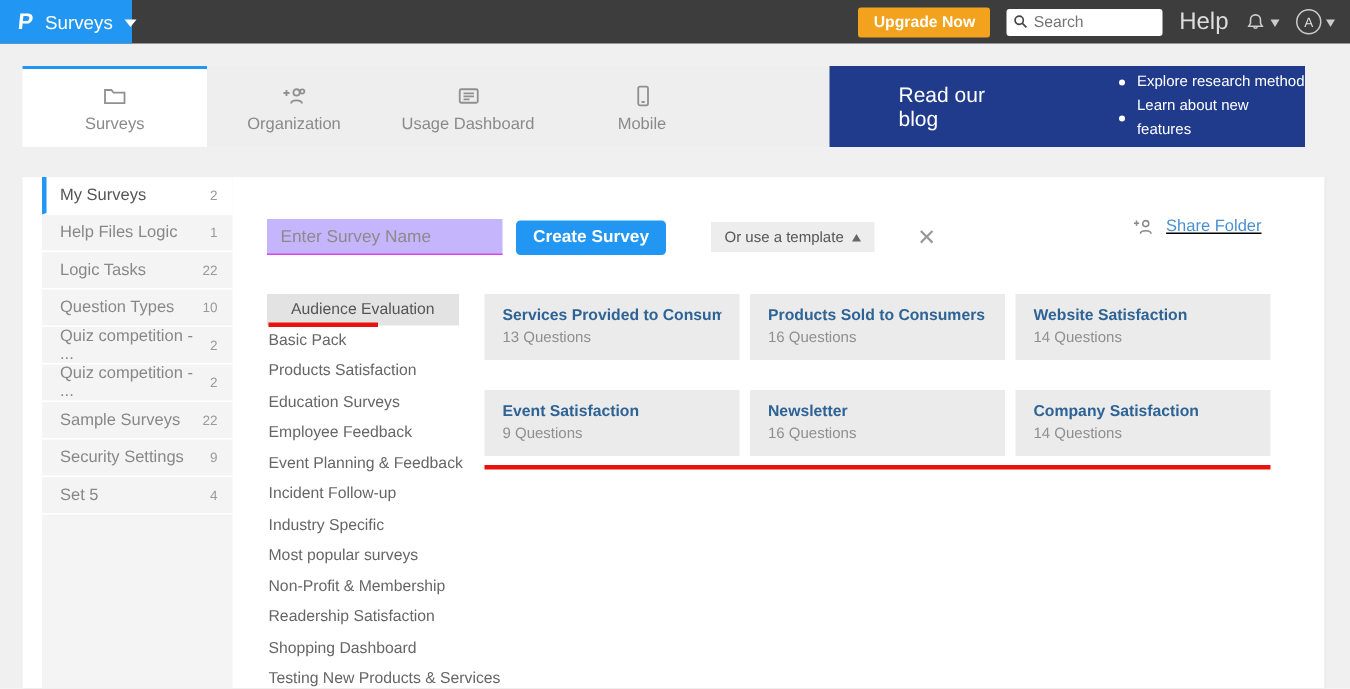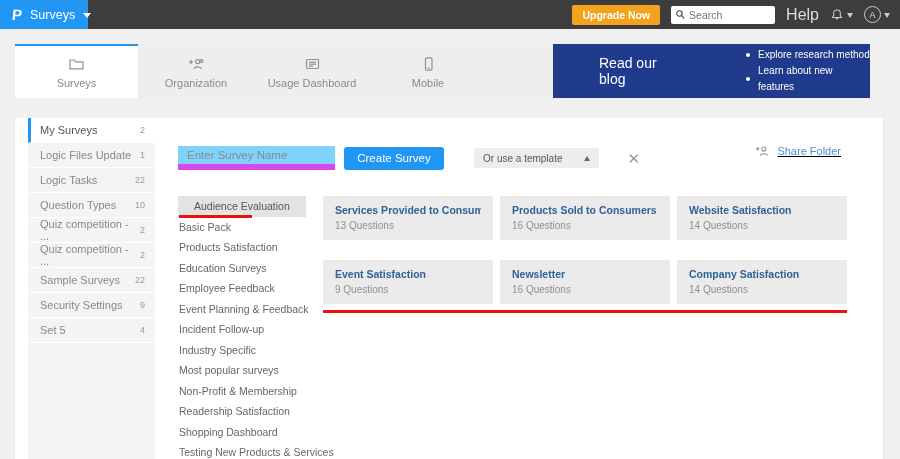--- a/index.html
+++ b/index.html
@@ -52,28 +52,28 @@
   .side-item .count { margin-left:auto; font-size:9px; color:#9a9a9a; }
   .side-item.active { background:#fff; border-left:3px solid #2196f3; padding-left:9px; }
   .side-item.active .label { color:#555; }
 
   .main { flex:1; position:relative; padding-left:23px; }
   .share-row { position:absolute; top:26px; right:42px; display:flex; align-items:center; gap:7px; cursor:pointer;text-decoration:underline; }
   .share-row svg { stroke:#8a8a8a; fill:none; stroke-width:1.2; }
   .share-label { color:#4a90d2; font-size:11px; }
 
   .create-row { margin-top:28px; display:flex; align-items:center; }
-  .survey-name-input { width:157px; height:24px; background:#7dd3fc; border:none;
-    border-bottom:6px solid #d946ef; font-size:11.5px; color:#666; padding:0 9px;
+  .survey-name-input { width:157px; height:24px; background:#c4b5fd; border:none;
+    border-bottom:1px solid #d946ef; font-size:11.5px; color:#666; padding:0 9px;
     font-family:inherit; outline:none; }
   .survey-name-input::placeholder { color:#8b8b8b; }
   .create-btn { margin-left:9px; width:100px; height:23px; background:#2196f3; color:#fff;
-    border:none; border-radius:3px; font-size:11.5px; cursor:pointer; font-family:inherit; }
+    border:none; border-radius:3px; font-size:11.5px; cursor:pointer; font-family:inherit;font-weight:bold; }
   .template-dd { margin-left:30px; height:20px; background:#ededed; display:flex; align-items:center;
-    padding:0 9px; gap:22px; cursor:pointer; }
+    padding:0 9px; gap:6px; cursor:pointer; }
   .template-dd-label { font-size:10px; color:#555; }
   .caret-up { width:0; height:0; border-left:3.5px solid transparent; border-right:3.5px solid transparent;
     border-bottom:5px solid #666; }
   .close-x { margin-left:28px; color:#999; font-size:15px; cursor:pointer; line-height:1; }
 
   .templates-row { display:flex; margin-top:26px; }
   .cat-col { width:128px; flex-shrink:0; margin-right:17px; }
   .cat-item { position:relative; height:20.5px; display:flex; align-items:center;
     padding:0 6px 0 1px; cursor:pointer; }
   .cat-item .label { font-size:10.5px; color:#666; white-space:nowrap; }
@@ -170,21 +170,21 @@
 <div class="card">
 
   <div class="sidebar">
 
       <div class="side-item active">
         <span class="label">My Surveys</span>
         <span class="count">2</span>
       </div>
 
       <div class="side-item">
-        <span class="label">Logic Files Update</span>
+        <span class="label">Help Files Logic</span>
         <span class="count">1</span>
       </div>
 
       <div class="side-item">
         <span class="label">Logic Tasks</span>
         <span class="count">22</span>
       </div>
 
       <div class="side-item">
         <span class="label">Question Types</span>

